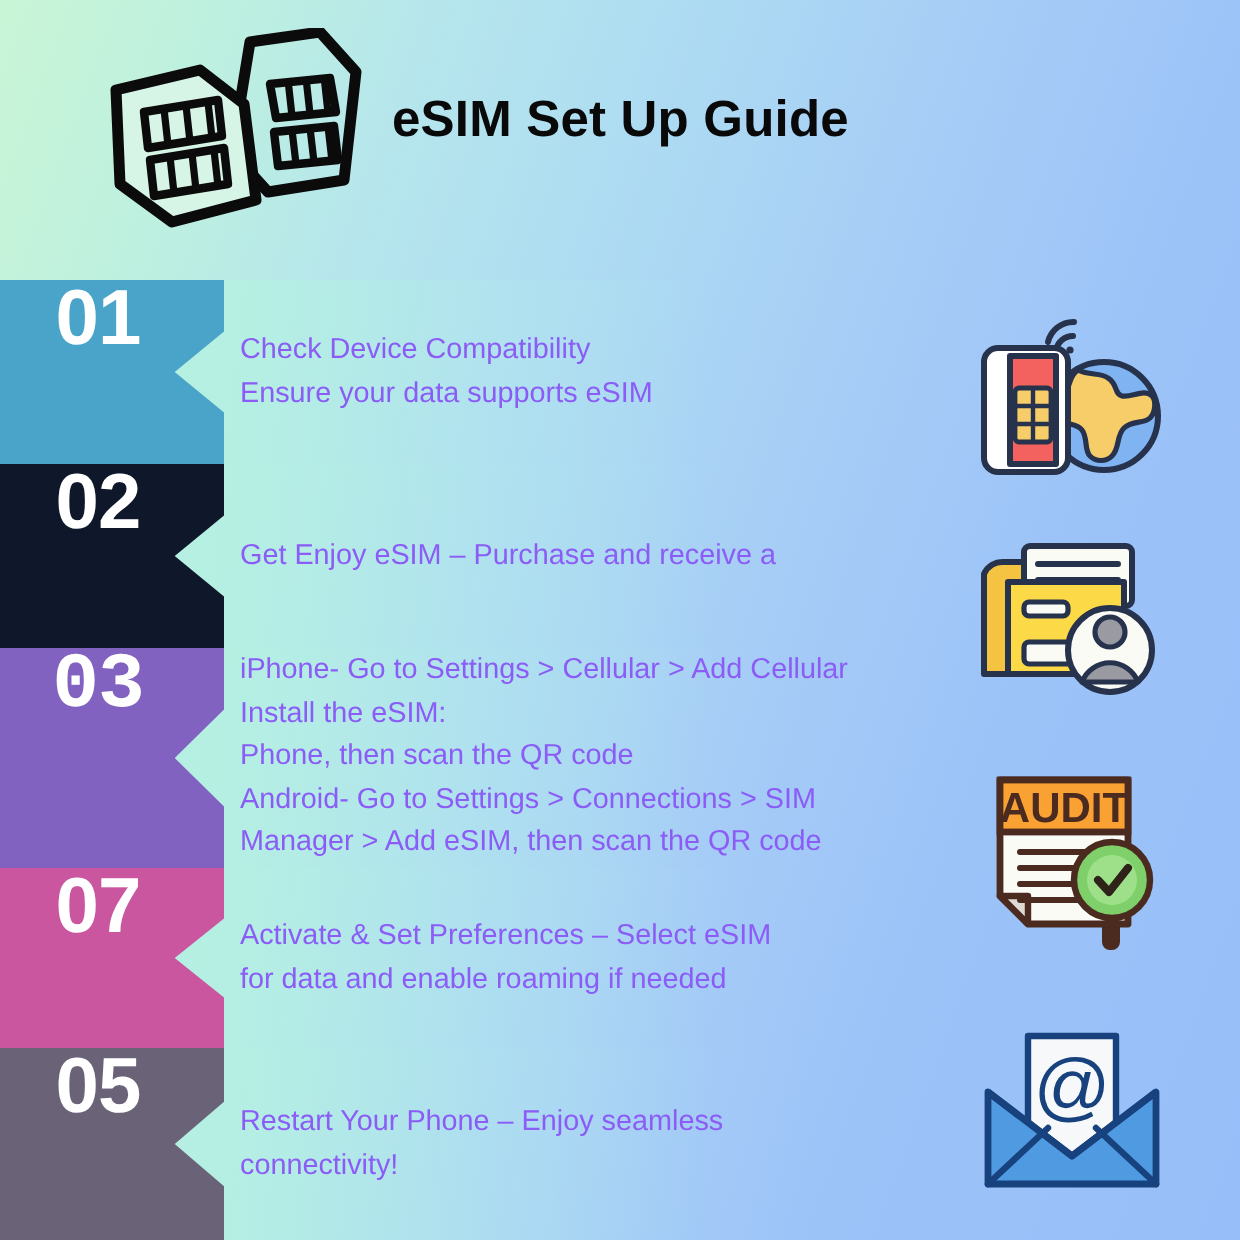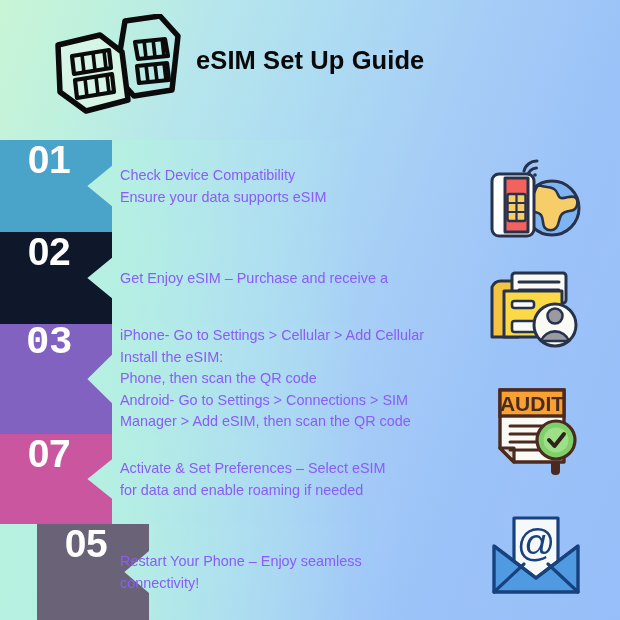--- a/index.html
+++ b/index.html
@@ -105,21 +105,21 @@
     <span class="badge-num">07</span>
   </div>
   <div class="step-text">
     <span>Activate &amp; Set Preferences – Select eSIM</span>
     <span>for data and enable roaming if needed</span>
   </div>
 </div>
 
 <div class="row" style="top:524px; height:96px;">
   <div class="panel"></div>
-  <div class="badge" style="background:#6a6277;margin-left:37px;">
+  <div class="badge" style="background:#6a6277;">
     <span class="badge-num">05</span>
   </div>
   <div class="step-text">
     <span>Restart Your Phone – Enjoy seamless</span>
     <span>connectivity!</span>
   </div>
 </div>
 
 <svg class="side-icon" style="left:484px; top:152px;" width="104" height="92" viewBox="0 0 104 92">
 

